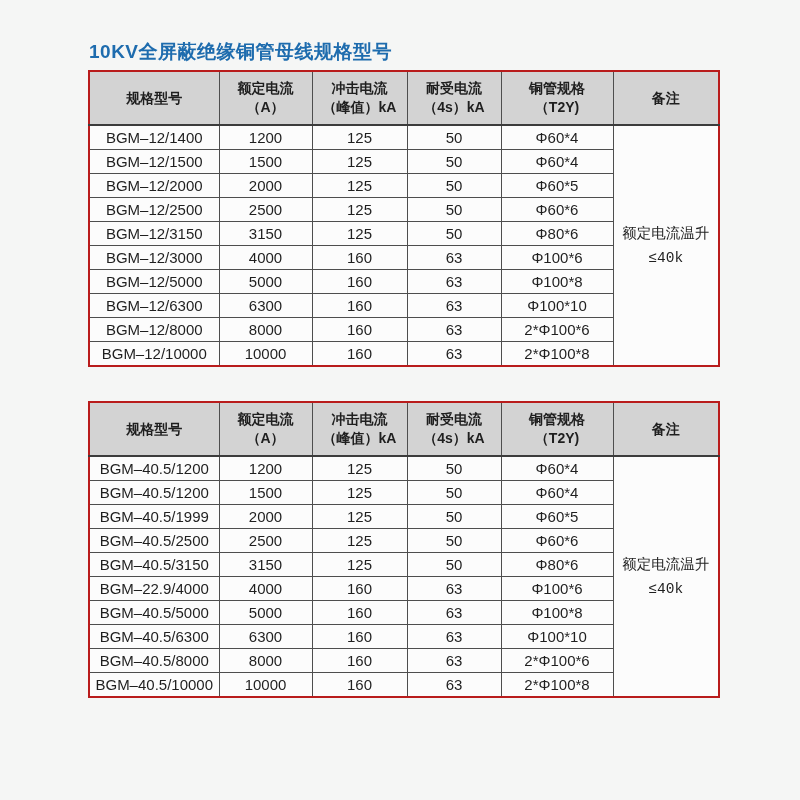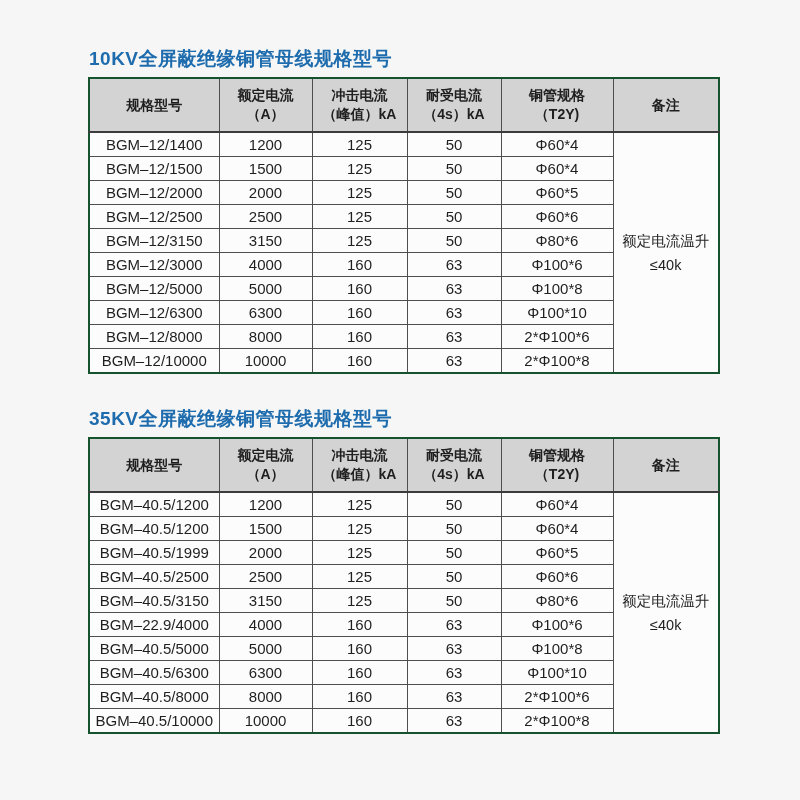--- a/index.html
+++ b/index.html
@@ -12,34 +12,34 @@
     color:#1f1f1f;
     -webkit-font-smoothing:antialiased;
   }
   .page{
     box-sizing:border-box;
     width:800px;
     height:800px;
     padding:36px 0 0 88px;
     overflow:hidden;
   }
-  .spec-block{margin:12px 0 34px 0;}
+  .spec-block{margin:5px 0 34px 0;}
   .spec-title{
     margin:0 0 7px 1px;
     font-size:19px;
     line-height:22px;
     font-weight:bold;
     letter-spacing:0.5px;
     color:#1e6cae;
   }
   table.spec-table{
     border-collapse:collapse;
     table-layout:fixed;
     background:#a16207;
-    border:2px solid #14532d;
+    border:2px solid #b91c1c;
   }
   table.spec-table th,
   table.spec-table td{
     border:1px solid #4e4e4e;
     text-align:center;
     vertical-align:middle;
     padding:0;
     overflow:hidden;
     white-space:nowrap;
   }
@@ -50,21 +50,21 @@
     font-weight:bold;
     border-bottom:2px solid #3c3c3c;
   }
   .hline{line-height:19px;}
   table.spec-table tbody td{
     height:23px;
     font-size:15px;
     line-height:23px;
     background:#fcfcfc;
   }
-  td.remark-cell{vertical-align:middle;}
+  td.remark-cell{vertical-align:middle;font-family:Liberation Mono, monospace;}
   td.remark-cell .rline{
     line-height:24px;
     font-size:14.5px;
   }
 </style>
 </head>
 <body>
 
 <div class="page">
 
@@ -178,21 +178,20 @@
             <td>10000</td>
             <td>160</td>
             <td>63</td>
             <td>2*Φ100*8</td>
           </tr>
         </tbody>
       </table>
   </section>
 
   <section class="spec-block">
-    <h2 class="spec-title">35KV全屏蔽绝缘铜管母线规格型号</h2>
     <table class="spec-table">
         <colgroup>
           <col style="width: 130px;">
           <col style="width: 93px;">
           <col style="width: 95px;">
           <col style="width: 94px;">
           <col style="width: 112px;">
           <col style="width: 106px;">
         </colgroup>
         <thead>

